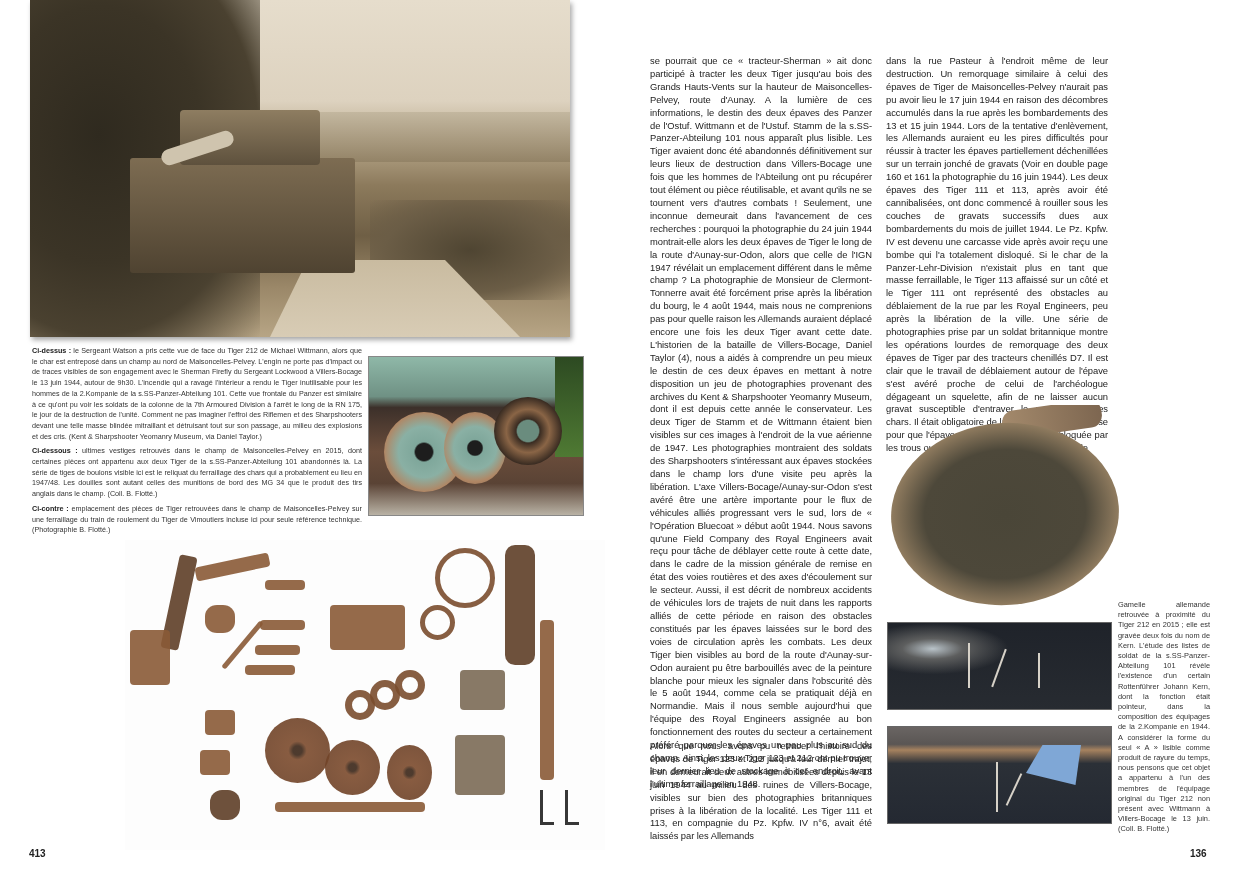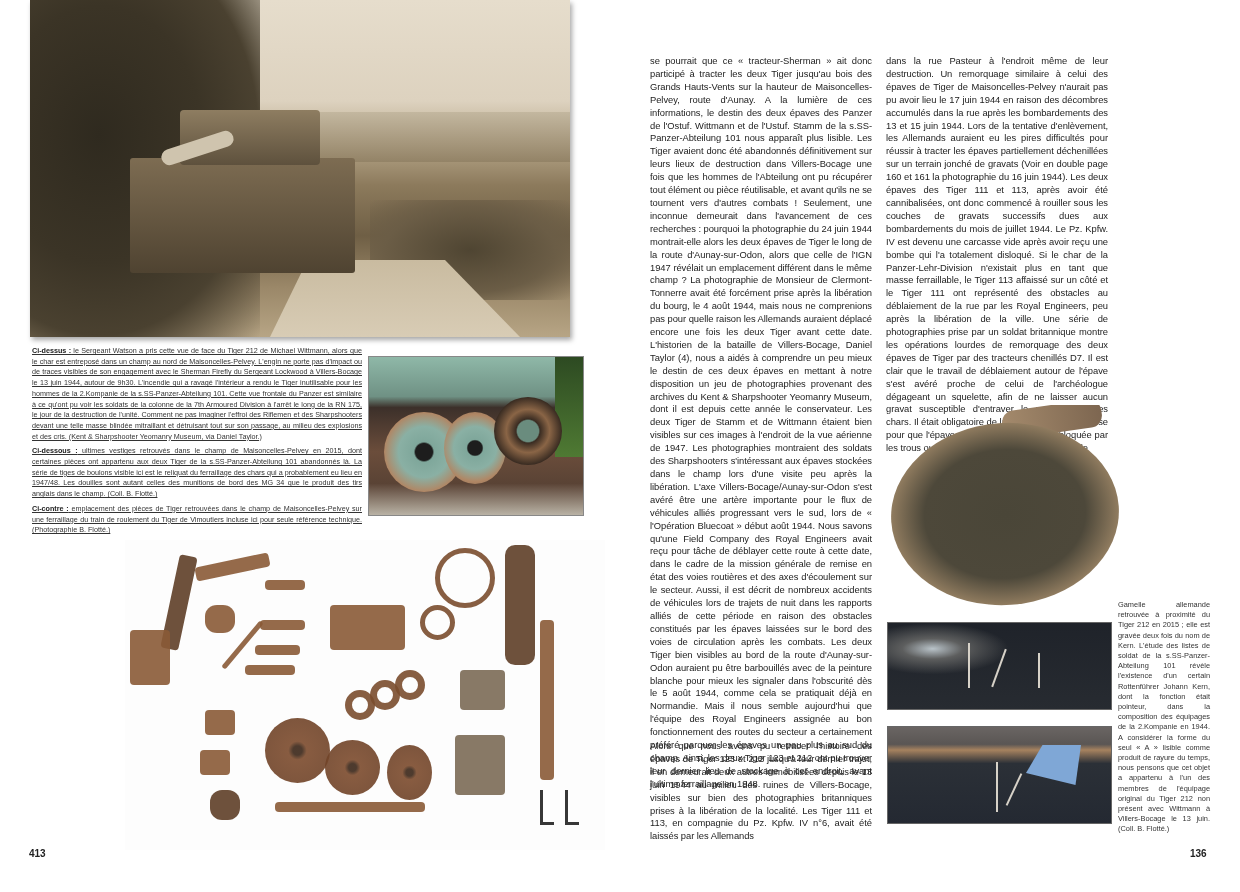--- a/index.html
+++ b/index.html
@@ -112,21 +112,21 @@
     position: absolute; right: 30px; top: 18px; width: 55px; height: 40px;
     background: #7fa7d6; clip-path: polygon(30% 0, 100% 0, 90% 100%, 0 70%);
   }
   .engrave-line { position: absolute; background: #d7d2c8; width: 2px; }
 
   
   .caption-block {
     position: absolute; left: 32px; top: 346px; width: 330px;
     font-size: 7.2px; line-height: 10.7px; text-align: justify; color: #333;
   }
-  .caption-block p { margin-bottom: 4px; text-decoration: underline; }
+  .caption-block p { margin-bottom: 4px; }
   .caption-block .lead { font-weight: bold; color: #222; }
 
   .body-col {
     position: absolute; font-size: 9.4px; line-height: 12.9px; text-align: justify; color: #222;
     letter-spacing: -0.05px;
   }
   .col1 { left: 650px; top: 55px; width: 222px; }
   .col1b { left: 650px; top: 740px; width: 222px; }
   .col2 { left: 886px; top: 55px; width: 222px; }
 

